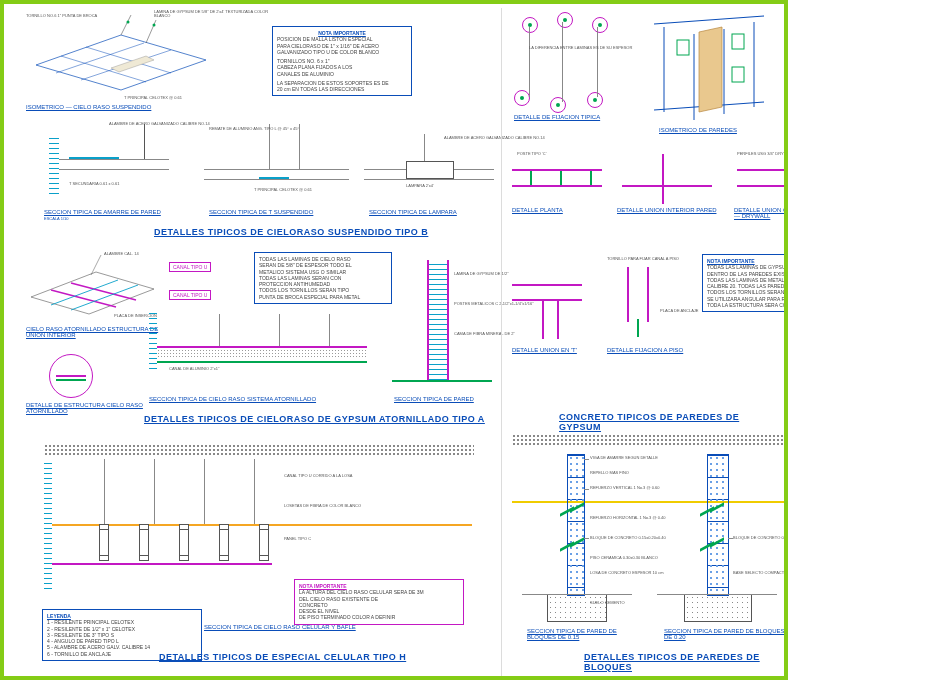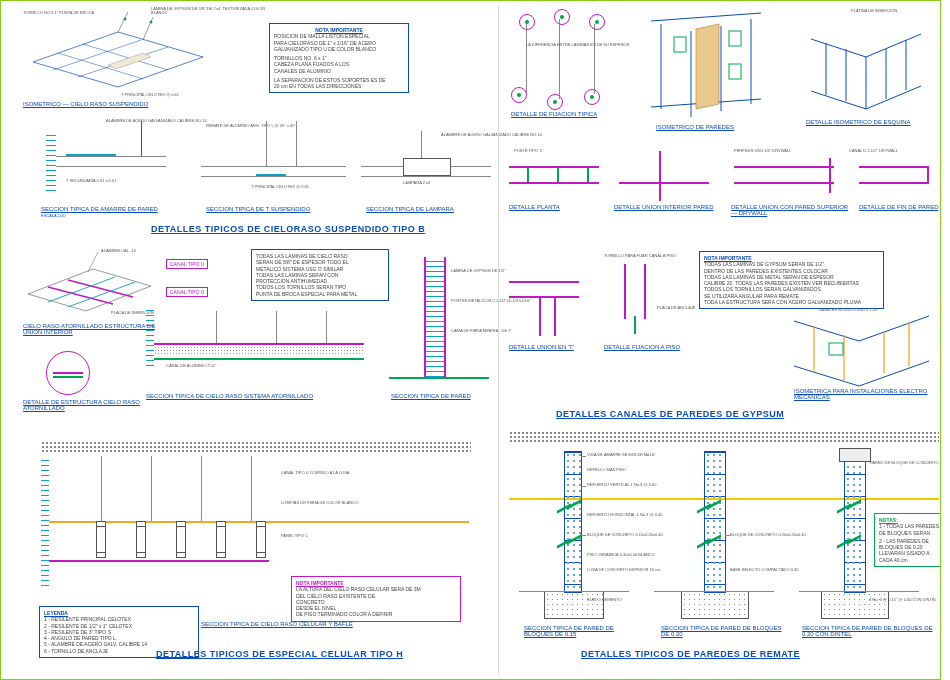--- a/index.html
+++ b/index.html
@@ -1,16 +1,16 @@
 <!DOCTYPE html>
 <html><head>
 <meta charset="utf-8">
 <style>
   html,body{margin:0;padding:0;background:#fff;font-family:Arial,Helvetica,sans-serif;}
-  .sheet{position:relative;width:941px;height:680px;box-sizing:border-box;border:1px solid #84cc16;overflow:hidden;}
+  .sheet{position:relative;width:788px;height:680px;box-sizing:border-box;border:4px solid #84cc16;overflow:hidden;}
   .blk{position:absolute;box-sizing:border-box;}
   .title{color:#0a4db8;font-size:9px;font-weight:700;letter-spacing:.5px;text-decoration:underline;}
   .sub{color:#0a4db8;font-size:6px;text-decoration:underline;white-space:nowrap;}
   .notebox{position:absolute;border:1px solid #0a4db8;background:#fff;font-size:5px;line-height:1.25;color:#444;padding:3px 4px;}
   .ln, .vln, .leader{position:absolute;background:#888;}
   .ln{height:1px;}
   .vln{width:1px;}
   .mgln{position:absolute;height:2px;background:#c318c3;}
   .mgvl{position:absolute;width:2px;background:#c318c3;}
   .grln{position:absolute;height:2px;background:#00a651;}
@@ -159,20 +159,21 @@
     <div class="mgvl" style="left:35px;top:8px;height:120px;"></div>
     <div class="mgvl" style="left:55px;top:8px;height:120px;"></div>
     <div class="hatchwall" style="left:37px;top:8px;width:18px;height:120px;transform:rotate(0);"></div>
     <div class="grln" style="left:0;top:128px;width:100px;"></div>
     <div class="lbl mini" style="left:62px;top:20px;">LAMINA DE GYPSUM DE 1/2"</div>
     <div class="lbl mini" style="left:62px;top:50px;">POSTES METALICOS C 2-1/2"x1-1/4"x1/16"</div>
     <div class="lbl mini" style="left:62px;top:80px;">CAMA DE FIBRA MINERAL DE 2"</div>
   </div>
   <div class="sub blk" style="left:390px;top:392px;">SECCION TIPICA DE PARED</div>
 
+  <div class="title blk" style="left:140px;top:410px;">DETALLES TIPICOS DE CIELORASO DE GYPSUM ATORNILLADO TIPO A</div>
 
   <div class="stipceil blk" style="left:40px;top:440px;width:430px;height:12px;background-image:radial-gradient(#888 .8px,transparent .8px);background-size:4px 4px;"></div>
 
   <div class="blk" style="left:40px;top:455px;width:440px;height:150px;">
     <div class="hatchwall" style="left:0;top:0;width:8px;height:130px;"></div>
     <div class="vln" style="left:60px;top:0;height:65px;"></div>
     <div class="vln" style="left:110px;top:0;height:65px;"></div>
     <div class="vln" style="left:160px;top:0;height:65px;"></div>
     <div class="vln" style="left:210px;top:0;height:65px;"></div>
     <div class="orln" style="left:8px;top:65px;width:420px;"></div>
@@ -311,21 +312,21 @@
       <line x1="25" y1="15" x2="25" y2="60" stroke="#f5a623" stroke-width="1.3"></line>
       <line x1="55" y1="24" x2="55" y2="69" stroke="#f5a623" stroke-width="1.3"></line>
       <line x1="95" y1="20" x2="95" y2="62" stroke="#f5a623" stroke-width="1.3"></line>
       <line x1="120" y1="11" x2="120" y2="55" stroke="#f5a623" stroke-width="1.3"></line>
       <rect x="40" y="32" width="14" height="12" fill="none" stroke="#00a651"></rect>
     </svg>
     <div class="sub" style="position:absolute;left:285px;top:132px;width:150px;white-space:normal;">ISOMETRICA PARA INSTALACIONES ELECTRO MECANICAS</div>
     <div class="lbl mini" style="left:310px;top:52px;">PANELES MODULO 0.60 X 1.20</div>
   </div>
 
-  <div class="title blk" style="left:555px;top:408px;">DETALLES CANALES DE PAREDES DE GYPSUM</div>
+  <div class="title blk" style="left:555px;top:408px;">CONCRETO TIPICOS DE PAREDES DE GYPSUM</div>
 
   <div class="stipceil blk" style="left:508px;top:430px;width:430px;height:12px;background-image:radial-gradient(#888 .8px,transparent .8px);background-size:4px 4px;"></div>
 
   <div class="blk" style="left:508px;top:442px;width:430px;height:200px;">
 
     <div class="yellowln" style="left:0;top:55px;width:430px;"></div>
 
     <div class="cmu" style="left:55px;top:8px;width:16px;height:140px;"></div>
     <div class="break" style="left:50px;top:60px;"></div>
     <div class="break" style="left:50px;top:95px;"></div>
@@ -369,17 +370,17 @@
     <div class="lbl mini" style="left:361px;top:18px;">PARED DE BLOQUE DE CONCRETO</div>
 
     <div class="lbl mini" style="left:360px;top:155px;width:70px;white-space:normal;">4 No. 3 @ 0.15" @ 0.60 CON DINTÉL</div>
 
     <div class="ln" style="left:72px;top:13px;width:5px;"></div>
     <div class="ln" style="left:72px;top:43px;width:5px;"></div>
     <div class="ln" style="left:72px;top:92px;width:5px;"></div>
     <div class="ln" style="left:216px;top:92px;width:5px;"></div>
   </div>
 
-  <div class="title blk" style="left:580px;top:648px;">DETALLES TIPICOS DE PAREDES DE REMATE</div>
+  <div class="title blk" style="left:580px;top:648px;">DETALLES TIPICOS DE PAREDES DE BLOQUES</div>
 
   <div class="vln" style="left:497px;top:4px;height:670px;background:#dcdcdc;"></div>
 
 </div>
 
 </body></html>

